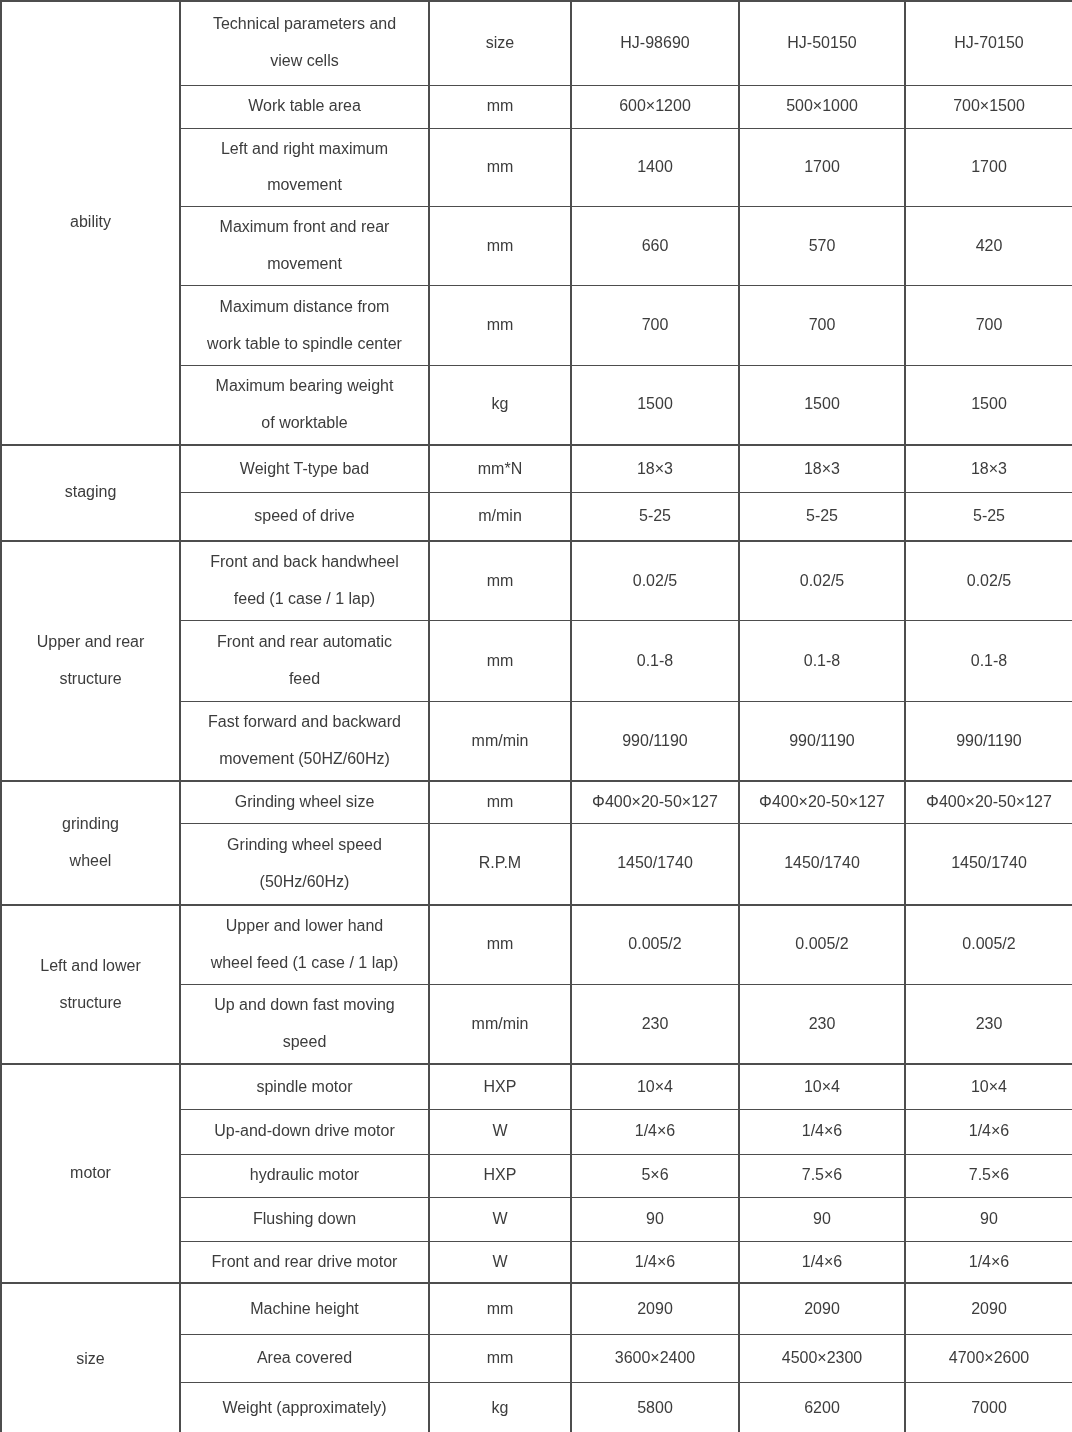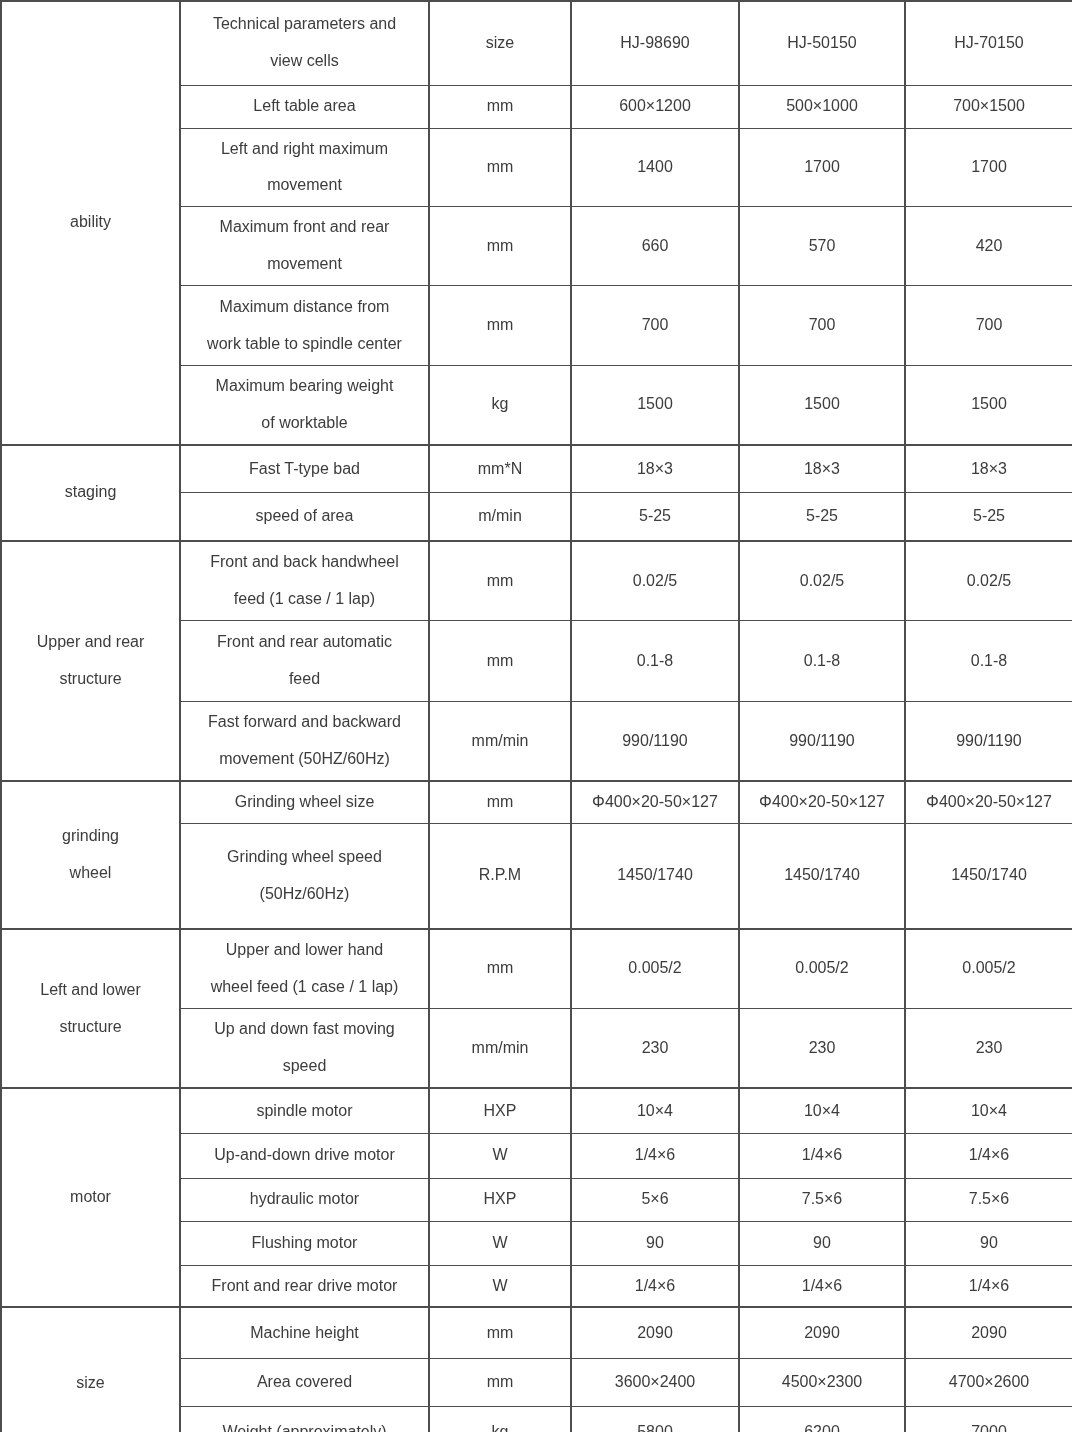--- a/index.html
+++ b/index.html
@@ -46,21 +46,21 @@
     <tr style="height:84px">
       <td rowspan="6">ability</td>
       <td>Technical parameters and
 view cells</td>
       <td>size</td>
       <td>HJ-98690</td>
       <td>HJ-50150</td>
       <td>HJ-70150</td>
     </tr>
     <tr style="height:43px">
-      <td>Left table area</td>
+      <td>Work table area</td>
       <td>mm</td>
       <td>600×1200</td>
       <td>500×1000</td>
       <td>700×1500</td>
     </tr>
     <tr style="height:78px">
       <td>Left and right maximum
 movement</td>
       <td>mm</td>
       <td>1400</td>
@@ -87,28 +87,28 @@
       <td>Maximum bearing weight
 of worktable</td>
       <td>kg</td>
       <td>1500</td>
       <td>1500</td>
       <td>1500</td>
     </tr>
 
     <tr class="gs" style="height:48px">
       <td rowspan="2">staging</td>
-      <td>Fast T-type bad</td>
+      <td>Weight T-type bad</td>
       <td>mm*N</td>
       <td>18×3</td>
       <td>18×3</td>
       <td>18×3</td>
     </tr>
     <tr style="height:48px">
-      <td>speed of area</td>
+      <td>speed of drive</td>
       <td>m/min</td>
       <td>5-25</td>
       <td>5-25</td>
       <td>5-25</td>
     </tr>
 
     <tr class="gs" style="height:80px">
       <td rowspan="3">Upper and rear
 structure</td>
       <td>Front and back handwheel
@@ -137,21 +137,21 @@
 
     <tr class="gs" style="height:42px">
       <td rowspan="2">grinding
 wheel</td>
       <td>Grinding wheel size</td>
       <td>mm</td>
       <td>Φ400×20-50×127</td>
       <td>Φ400×20-50×127</td>
       <td>Φ400×20-50×127</td>
     </tr>
-    <tr style="height:106px">
+    <tr style="height:82px">
       <td>Grinding wheel speed
 (50Hz/60Hz)</td>
       <td>R.P.M</td>
       <td>1450/1740</td>
       <td>1450/1740</td>
       <td>1450/1740</td>
     </tr>
 
     <tr class="gs" style="height:78px">
       <td rowspan="2">Left and lower
@@ -188,21 +188,21 @@
       <td>1/4×6</td>
     </tr>
     <tr style="height:43px">
       <td>hydraulic motor</td>
       <td>HXP</td>
       <td>5×6</td>
       <td>7.5×6</td>
       <td>7.5×6</td>
     </tr>
     <tr style="height:44px">
-      <td>Flushing motor</td>
+      <td>Flushing down</td>
       <td>W</td>
       <td>90</td>
       <td>90</td>
       <td>90</td>
     </tr>
     <tr style="height:28px">
       <td>Front and rear drive motor</td>
       <td>W</td>
       <td>1/4×6</td>
       <td>1/4×6</td>

